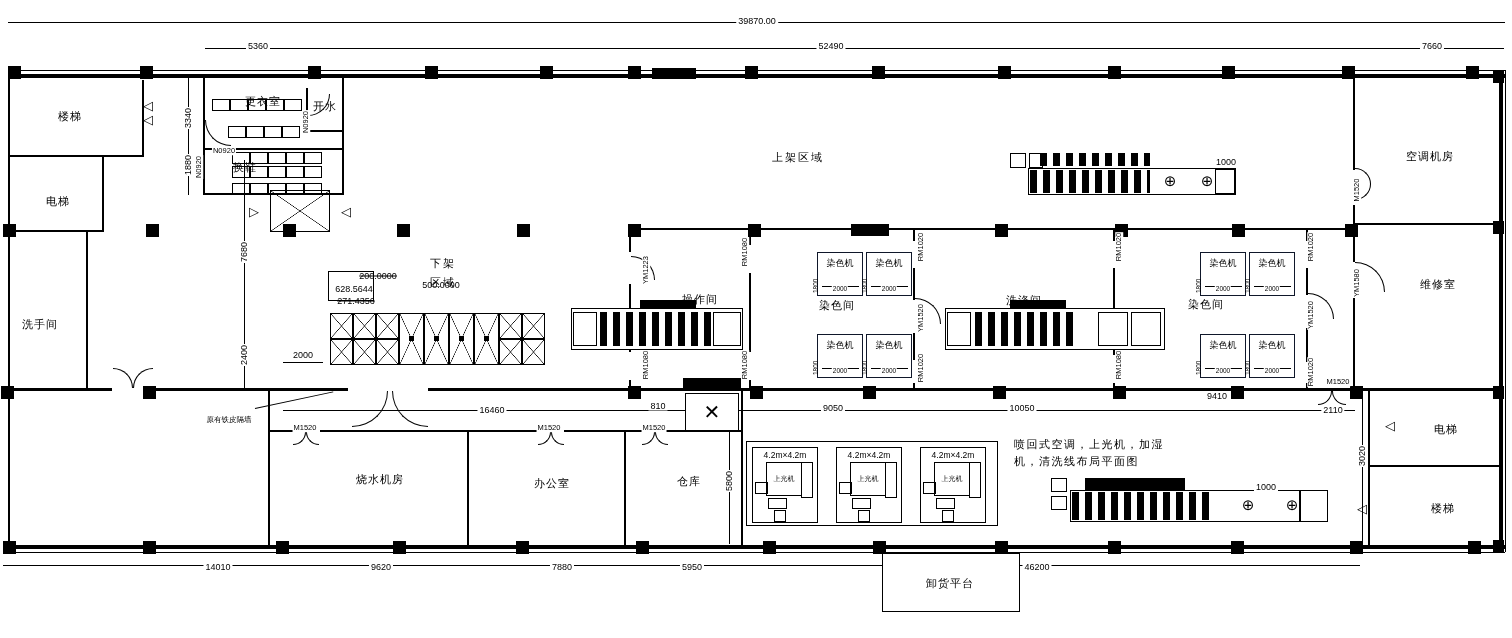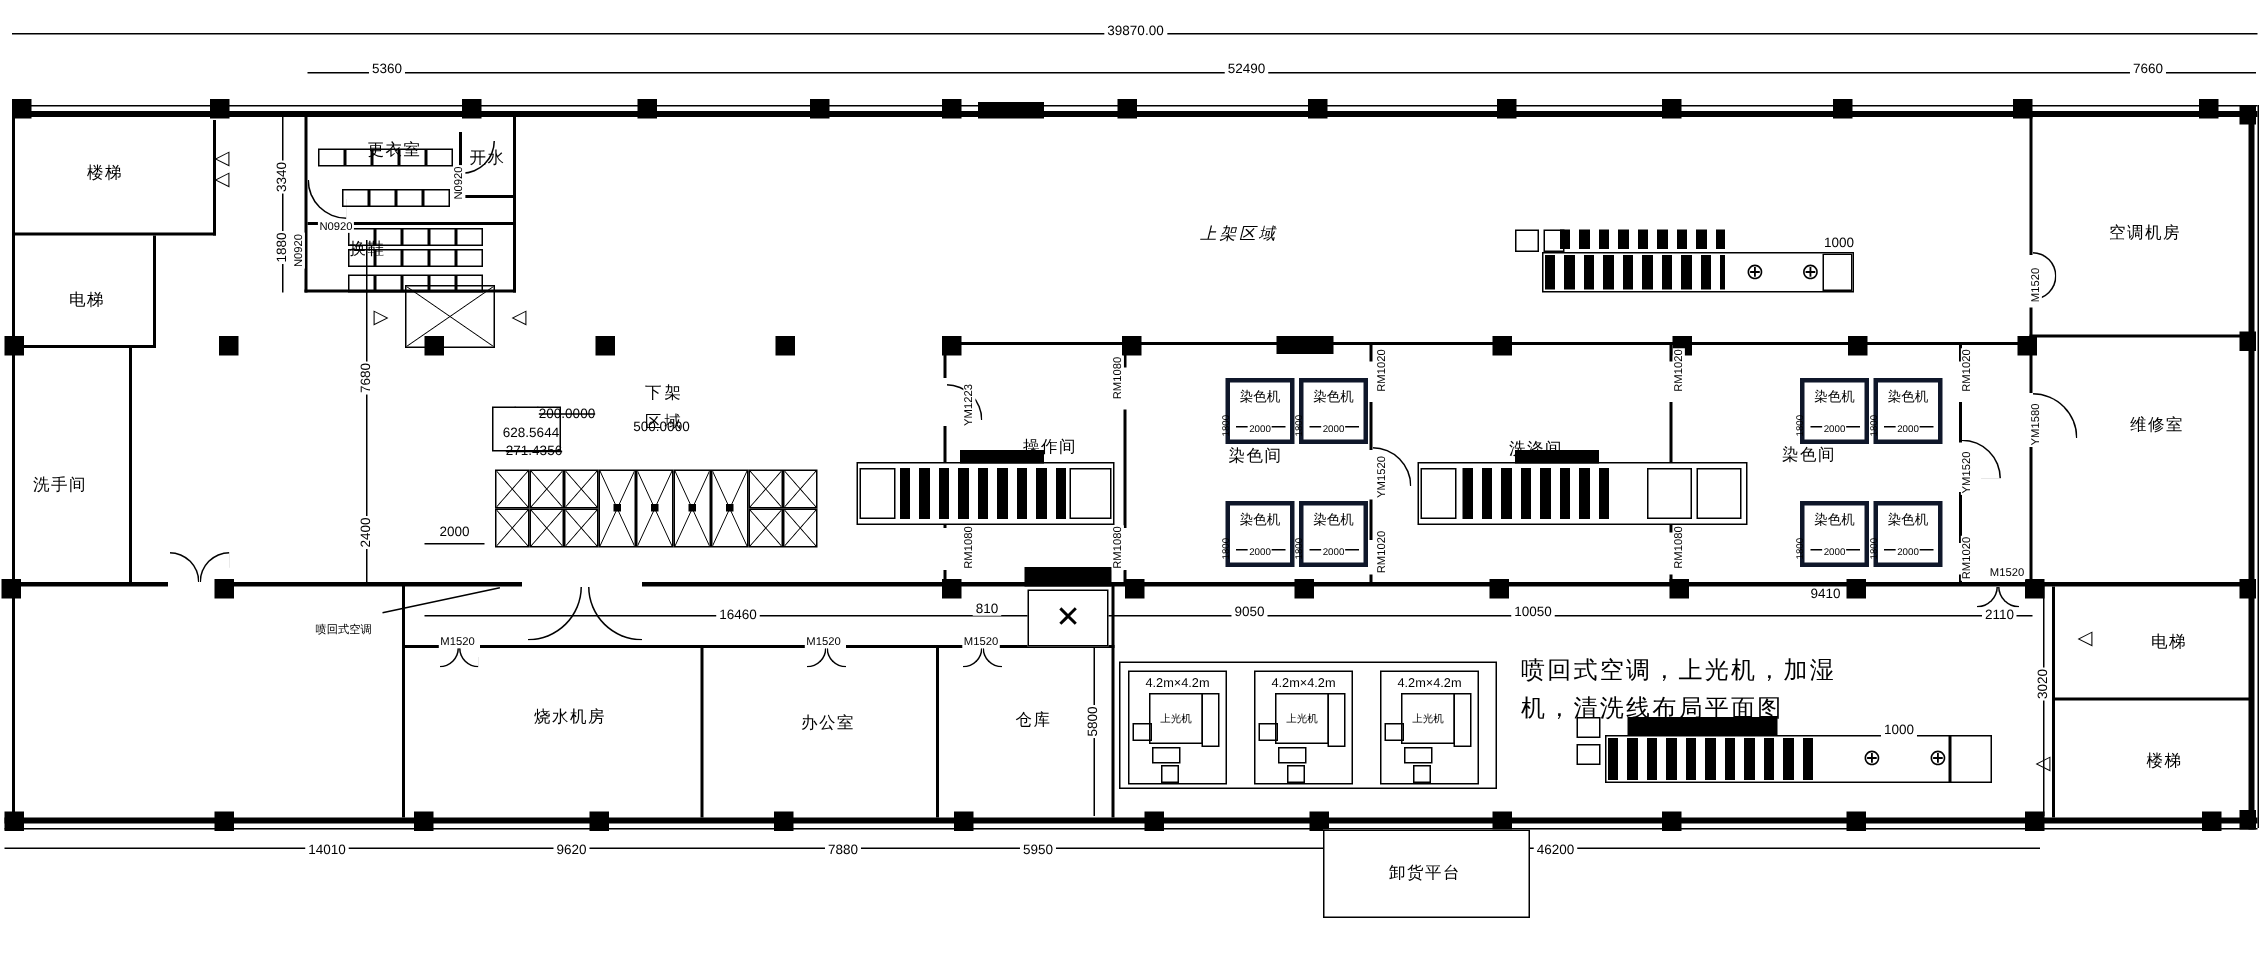--- a/index.html
+++ b/index.html
@@ -12,53 +12,53 @@
   .stripe{position:absolute;background:repeating-linear-gradient(90deg,#000 0 7px,#fff 7px 13px);}
   .lbl{position:absolute;transform:translate(-50%,-50%);white-space:nowrap;line-height:1;}
   .lbl.vert{transform:translate(-50%,-50%) rotate(-90deg);}
   .room{font-size:11px;letter-spacing:1px;}
   .area{font-size:11px;letter-spacing:2px;}
   .dim{font-size:9px;background:#fff;padding:0 2px;}
   .dimv{font-size:9px;background:#fff;padding:0 1px;}
   .door{font-size:7.5px;background:#fff;padding:0 1px;}
   .calc{font-size:9px;background:transparent;}
   .strike{text-decoration:line-through;}
-  .note{position:absolute;font-size:16px;letter-spacing:1.5px;line-height:1.55;}
+  .note{position:absolute;font-size:11px;letter-spacing:1.5px;line-height:1.55;}
   .ann{font-size:7.5px;}
   .xbg{background:
     linear-gradient(to top right,transparent calc(50% - 0.6px),#000 50%,transparent calc(50% + 0.6px)),
     linear-gradient(to bottom right,transparent calc(50% - 0.6px),#000 50%,transparent calc(50% + 0.6px));}
   .arc{position:absolute;box-sizing:border-box;}
   .tri{position:absolute;font-size:13px;transform:translate(-50%,-50%);}
   .oplus{position:absolute;font-size:15px;transform:translate(-50%,-50%);}
-  .dye{position:absolute;border:3px solid #0f172a;box-sizing:border-box;background:#fff;}
+  .dye{position:absolute;border:1px solid #0f172a;box-sizing:border-box;background:#fff;}
   .dye .nm{position:absolute;left:50%;top:10px;transform:translate(-50%,-50%);font-size:9px;white-space:nowrap;}
   .dye .hh{position:absolute;left:1px;bottom:2px;font-size:6.5px;transform:rotate(-90deg);transform-origin:left bottom;}
   .dye .wl{position:absolute;left:4px;right:3px;bottom:8px;border-top:1px solid #000;}
   .dye .ww{position:absolute;left:50%;bottom:3px;transform:translateX(-50%);font-size:6.5px;background:#fff;padding:0 1px;}
   .pbox{position:absolute;border:1px solid #000;box-sizing:border-box;background:#fff;}
   .pbox .ttl{position:absolute;left:50%;top:7px;transform:translate(-50%,-50%);font-size:8.5px;white-space:nowrap;}
   .pbox .mc{position:absolute;left:13px;top:14px;width:34px;height:32px;border:1px solid #000;font-size:7px;
             display:flex;align-items:center;justify-content:center;letter-spacing:0;}
   .pbox .sb{position:absolute;border:1px solid #000;}
   .lk{position:absolute;border:1px solid #000;box-sizing:border-box;}
 </style>
 </head>
 <body>
 
 <div id="stage">
 
-  <div class="lbl area" style="left:826px;top:157px;font-style:italic;">上架区域</div>
+  <div class="lbl area" style="left:798px;top:157px;">上架区域</div>
   <div class="lbl area" style="left:443px;top:263px;">下架</div>
   <div class="lbl area" style="left:443px;top:282px;">区域</div>
   <div class="note" style="left:1014px;top:436px;">
     <div>喷回式空调，上光机，加湿</div>
     <div>机，清洗线布局平面图</div>
   </div>
-  <div class="lbl ann" style="left:229px;top:420px;">喷回式空调</div>
+  <div class="lbl ann" style="left:229px;top:420px;">原有铁皮隔墙</div>
   <div class="dline" style="left:255px;top:408px;width:80px;height:1px;transform:rotate(-12deg);transform-origin:left center;"></div>
 <div class="wall" style="left: 8px; top: 70px; width: 1497px; height: 1px;"></div>
     <div class="wall" style="left: 8px; top: 74px; width: 1497px; height: 4px;"></div>
     <div class="wall" style="left: 3px; top: 545px; width: 1502px; height: 4px;"></div>
     <div class="wall" style="left: 3px; top: 552px; width: 1502px; height: 1px;"></div>
     <div class="wall" style="left: 8px; top: 70px; width: 2px; height: 478px;"></div>
     <div class="wall" style="left: 1499px; top: 70px; width: 4px; height: 483px;"></div>
     <div class="wall" style="left: 1505px; top: 70px; width: 1px; height: 482px;"></div>
     <div class="wall" style="left: 1353px; top: 78px; width: 2px; height: 92px;"></div>
     <div class="wall" style="left: 1353px; top: 205px; width: 2px; height: 57px;"></div>

